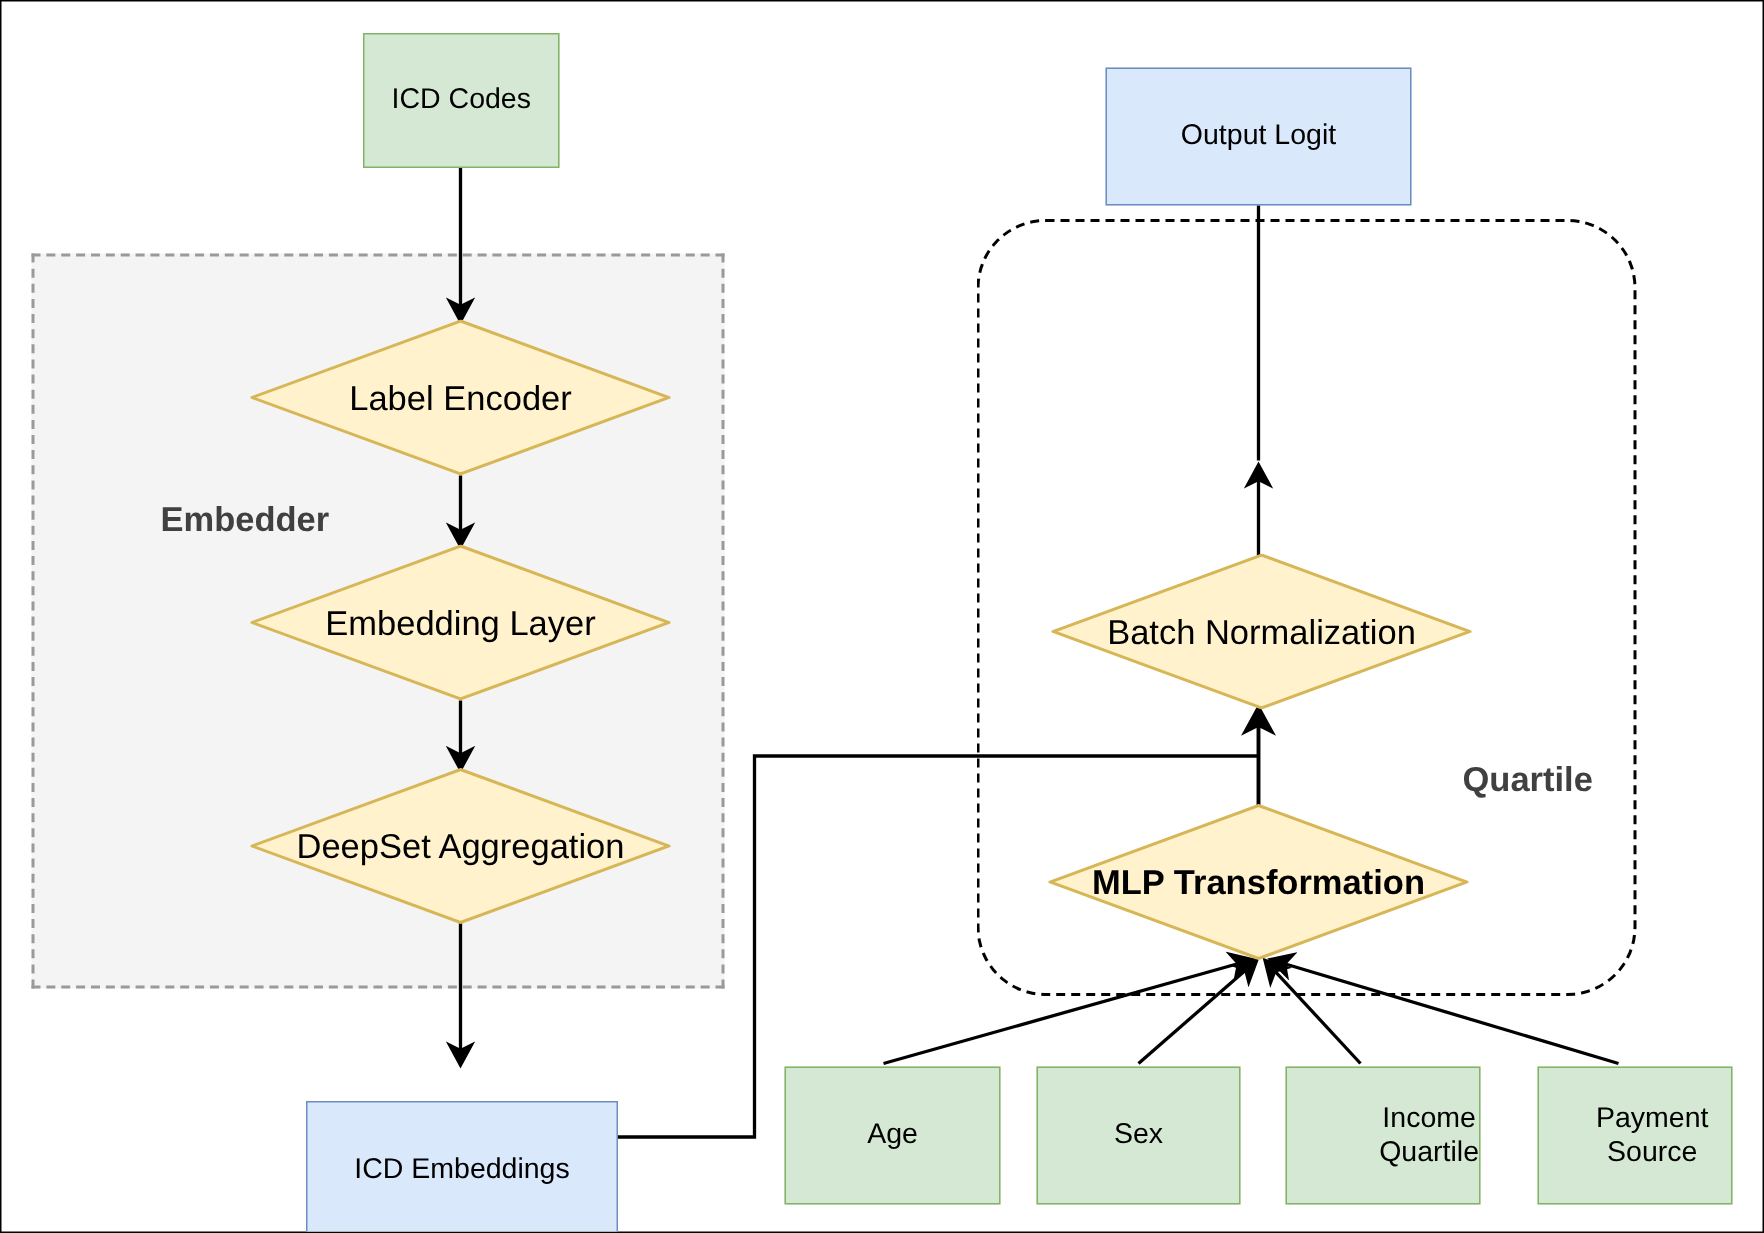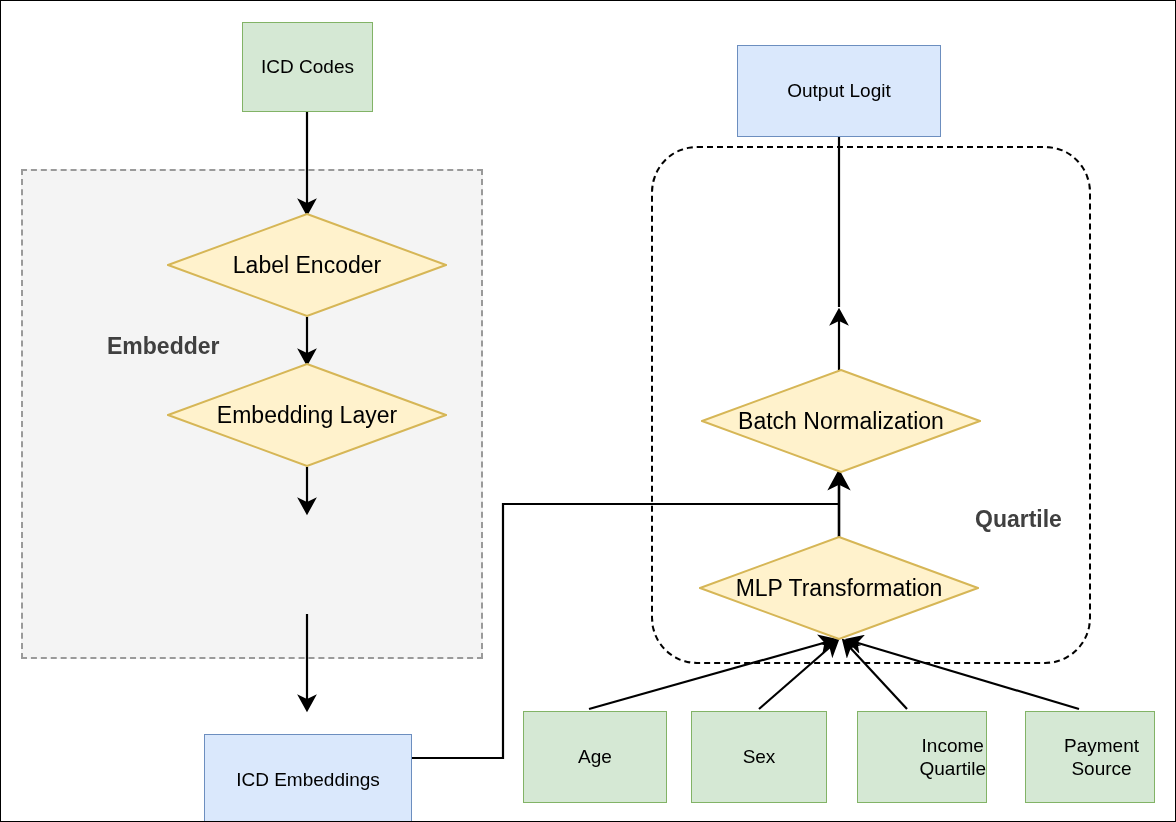--- a/index.html
+++ b/index.html
@@ -131,29 +131,35 @@
     <span class="lbl">Label Encoder</span>
   </div>
 
   <div class="diamond" style="left:166px;top:362px;width:280px;height:104px;">
     <svg width="280" height="104" viewBox="0 0 280 104" xmlns="http://www.w3.org/2000/svg">
       <polygon points="140,1 279,52 140,103 1,52" fill="#fff2cc" stroke="#d6b656" stroke-width="2"></polygon>
     </svg>
     <span class="lbl">Embedding Layer</span>
   </div>
 
+  <div class="diamond" style="left:166px;top:511px;width:280px;height:104px;">
+    <svg width="280" height="104" viewBox="0 0 280 104" xmlns="http://www.w3.org/2000/svg">
+      <polygon points="140,1 279,52 140,103 1,52" fill="#fff2cc" stroke="#d6b656" stroke-width="2"></polygon>
+    </svg>
+    <span class="lbl">DeepSet Aggregation</span>
+  </div>
 
 
   <div class="diamond" style="left:700px;top:368px;width:280px;height:104px;">
     <svg width="280" height="104" viewBox="0 0 280 104" xmlns="http://www.w3.org/2000/svg">
       <polygon points="140,1 279,52 140,103 1,52" fill="#fff2cc" stroke="#d6b656" stroke-width="2"></polygon>
     </svg>
     <span class="lbl">Batch Normalization</span>
   </div>
 
-  <div class="diamond" style="left:698px;top:535px;width:280px;height:104px;">
+  <div class="diamond" style="left:698px;top:535px;width:280px;height:104px;font-weight:bold;">
     <svg width="280" height="104" viewBox="0 0 280 104" xmlns="http://www.w3.org/2000/svg">
       <polygon points="140,1 279,52 140,103 1,52" fill="#fff2cc" stroke="#d6b656" stroke-width="2"></polygon>
     </svg>
     <span class="lbl">MLP Transformation</span>
   </div>
 
 </div>
 
 </body></html>

